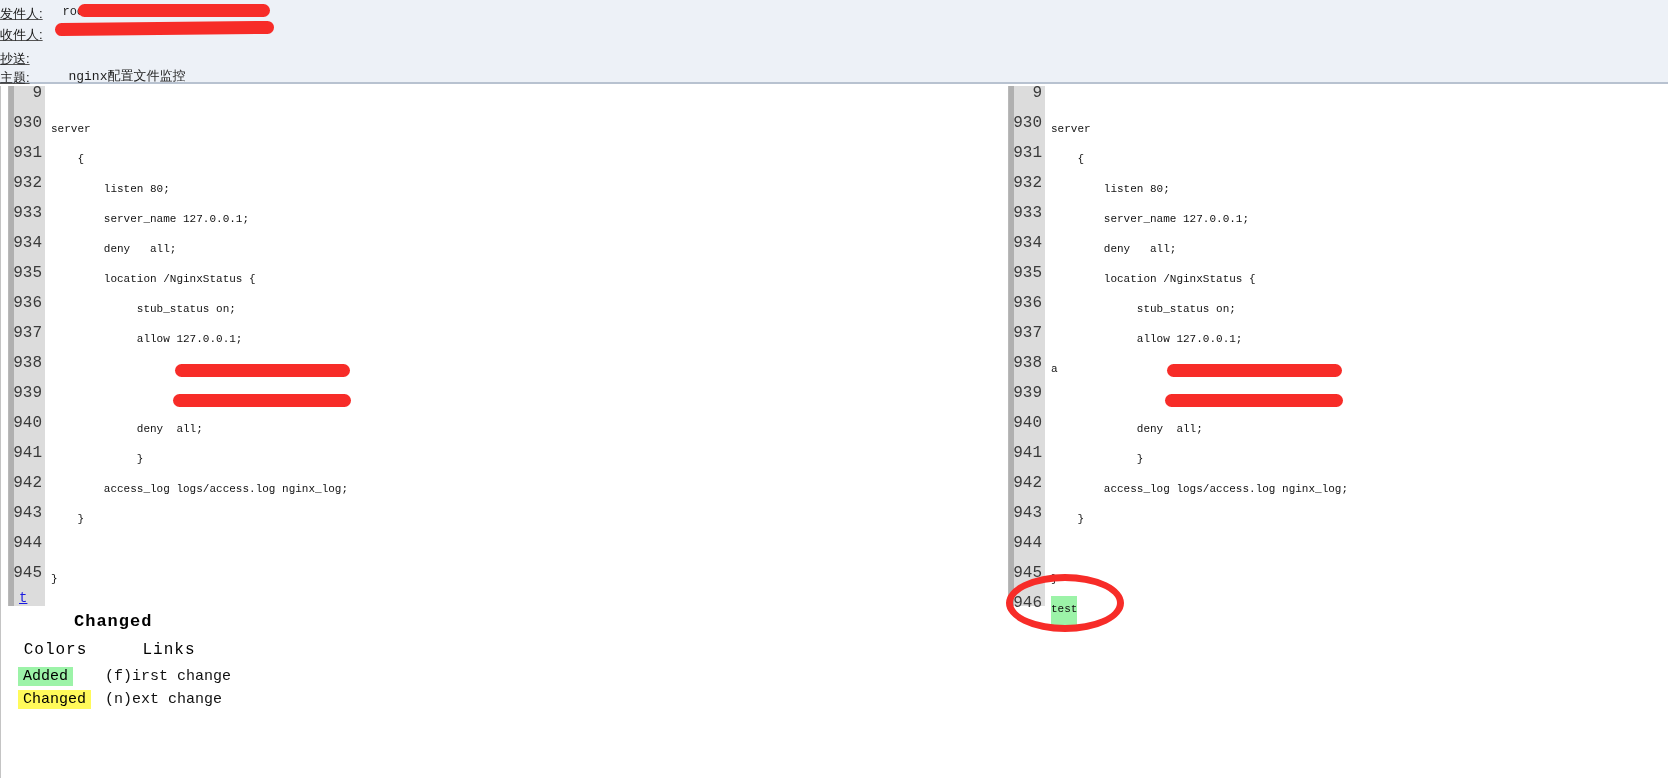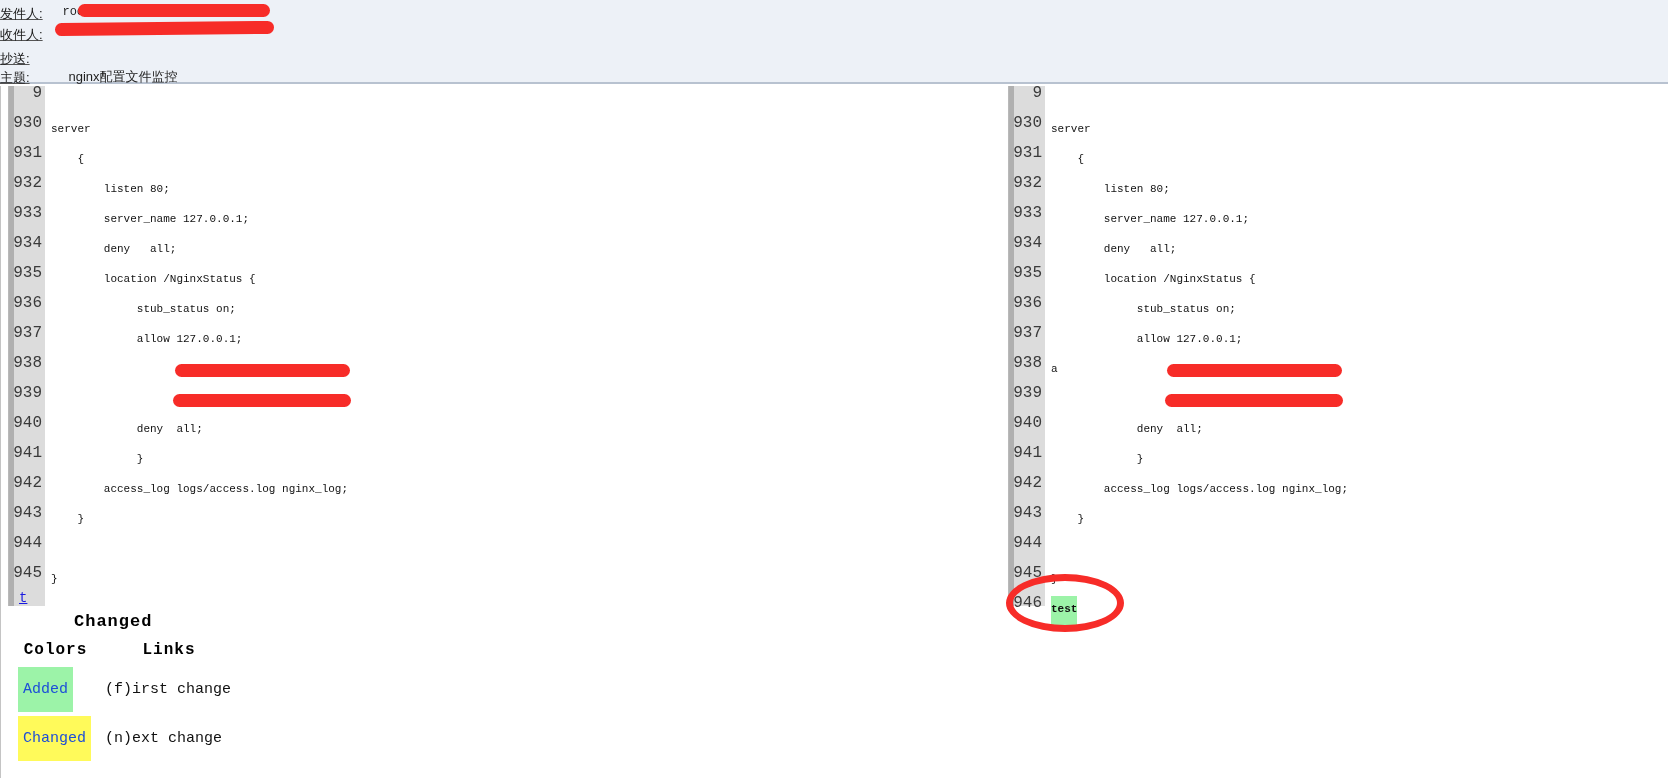--- a/index.html
+++ b/index.html
@@ -113,21 +113,21 @@
   .code {
     position: absolute;
     left: 42px; top: 0;
     height: 30px;
     line-height: 26px;
     font-family: "Liberation Mono", monospace;
     font-size: 11px;
     color: #111111;
     white-space: pre;
   }
-  .code.added    { background: #9cf3a8; font-weight: bold; }
+  .code.added    { background: #9cf3a8; }
 
   .toplink {
     position: absolute;
     font-family: "Liberation Mono", monospace;
     font-size: 14px;
     color: #1a1ae0;
     text-decoration: underline;
   }
 
   
@@ -137,38 +137,38 @@
   }
   .legend-title {
     font-size: 17px;
     font-weight: bold;
     color: #000;
     letter-spacing: 1px;
   }
   .legend-table { border-collapse: collapse; margin-top: 10px; }
   .legend-table th {
     font-size: 16px;
-    font-weight: bold;
+    font-weight: normal;
     text-align: center;
     padding: 0 12px 6px 0;
     letter-spacing: 1px;
     font-family: "Liberation Mono", monospace;
   }
   .legend-table td {
     font-size: 15px;
     padding: 2px 14px 2px 0;
     font-family: "Liberation Mono", monospace;
     color: #111;
   }
   .sw {
     display: inline-block;
-    padding: 14px 5px;
+    padding: 1px 5px;
     font-family: "Liberation Mono", monospace;
     font-size: 15px;
-    color: #1d4ed8;
+    color: #000000;
   }
   .sw-added   { background: #9cf3a8; }
   .sw-changed { background: #fffa5a; }
   .sw-deleted { background: #f9aeae; }
 
   .left-border {
     position: absolute;
     left: 0; top: 86px;
     width: 1px; height: 692px;
     background: #c4c4c4;
@@ -198,21 +198,21 @@
       <span class="hdr-value mono"></span>
     </div>
 
     <div class="hdr-row" style="top:47px;">
       <span class="hdr-label">抄送:</span>
       <span class="hdr-value mono"></span>
     </div>
 
     <div class="hdr-row" style="top:66px;">
       <span class="hdr-label">主题:</span>
-      <span class="hdr-value" style="padding-left:12px;">nginx配置文件监控</span>
+      <span class="hdr-value" style="padding-left:12px;font-family:Liberation Mono, monospace;">nginx配置文件监控</span>
     </div>
 
     <div class="redact" style="left:78px; top:4px; width:192px; height:13px;"></div>
     <div class="redact" style="left:55px; top:22px; width:219px; height:13px; transform:rotate(-0.6deg);"></div>
   </div>
 
   <div class="left-border"></div>
 
   <div class="pane pane-left">
     <div class="gutter"></div>

